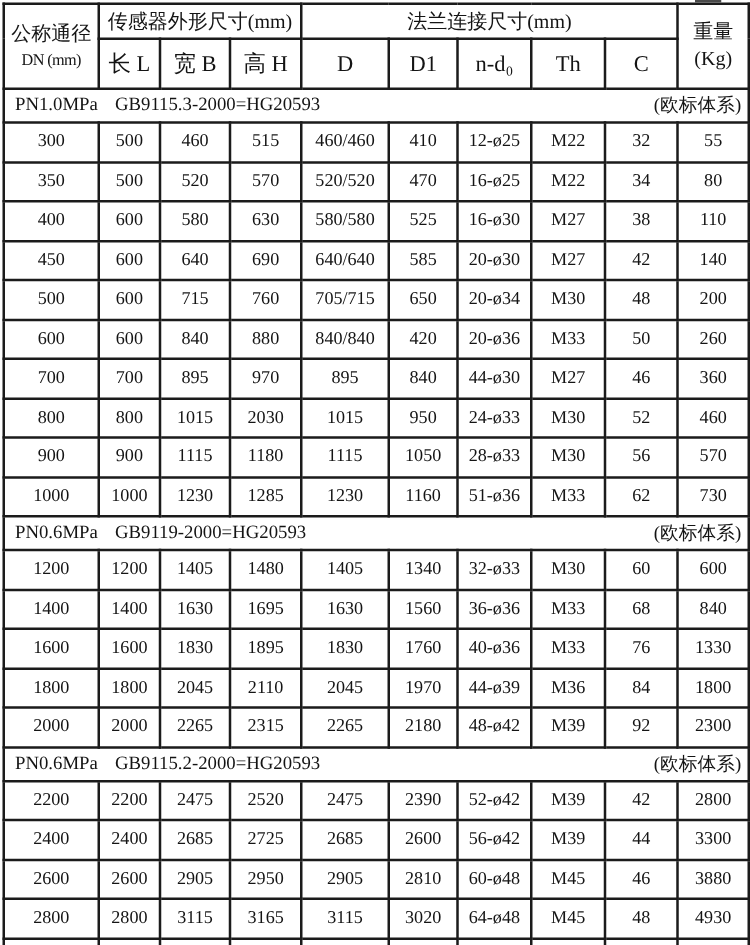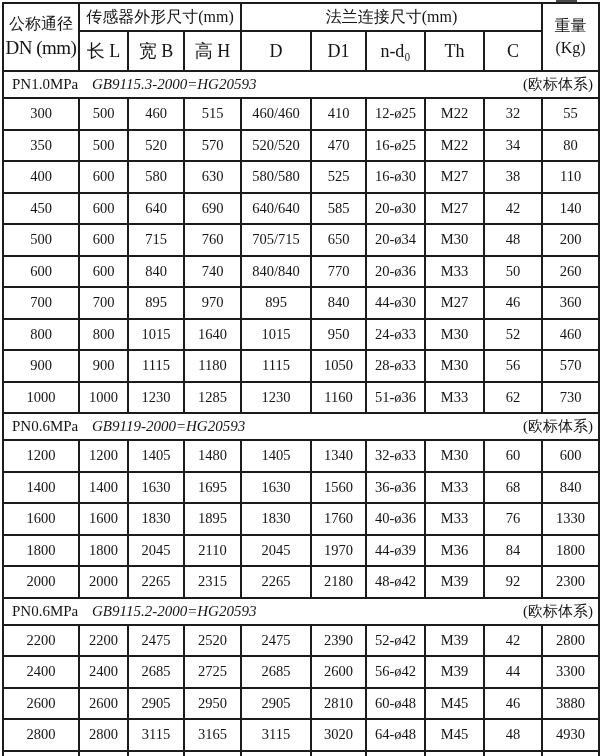--- a/index.html
+++ b/index.html
@@ -31,21 +31,21 @@
     overflow: hidden;
     white-space: nowrap;
   }
   
   .group-head th { height: 26px; font-size: 16px; }
   .sub-head th   { height: 38px; font-size: 18px; border-radius: 14px; }
   .dn-head {
     font-size: 15px;
     line-height: 1.35;
   }
-  .dn-line2 { font-size: 19px; letter-spacing: -0.5px; }
+  .dn-line2 { font-size: 13px; letter-spacing: -0.5px; }
   .weight-head { font-size: 15px; line-height: 1.4; }
   .weight-line2 { font-size: 16px; }
   
   .section-row td {
     height: 25px;
     font-size: 15px;
   }
   .section-flex {
     display: flex;
     align-items: center;
@@ -53,21 +53,20 @@
   }
   .section-flex .pn {
     text-align: left;
     padding-left: 8px;
     width: 80px;
     flex: 0 0 auto;
   }
   .section-flex .std {
     text-align: left;
     flex: 1 1 auto;
-    font-style: italic;
   }
   .section-flex .note {
     text-align: right;
     padding-right: 5px;
     flex: 0 0 auto;
     margin-left: 19px;
   }
   
   .data-row td {
     height: 29.5px;
@@ -192,23 +191,23 @@
         <td>650</td>
         <td>20-ø34</td>
         <td>M30</td>
         <td>48</td>
         <td>200</td>
       </tr>
       <tr class="data-row">
         <td>600</td>
         <td>600</td>
         <td>840</td>
-        <td>740</td>
+        <td>880</td>
         <td>840/840</td>
-        <td>770</td>
+        <td>420</td>
         <td>20-ø36</td>
         <td>M33</td>
         <td>50</td>
         <td>260</td>
       </tr>
       <tr class="data-row">
         <td>700</td>
         <td>700</td>
         <td>895</td>
         <td>970</td>
@@ -216,21 +215,21 @@
         <td>840</td>
         <td>44-ø30</td>
         <td>M27</td>
         <td>46</td>
         <td>360</td>
       </tr>
       <tr class="data-row">
         <td>800</td>
         <td>800</td>
         <td>1015</td>
-        <td>1640</td>
+        <td>2030</td>
         <td>1015</td>
         <td>950</td>
         <td>24-ø33</td>
         <td>M30</td>
         <td>52</td>
         <td>460</td>
       </tr>
       <tr class="data-row">
         <td>900</td>
         <td>900</td>

